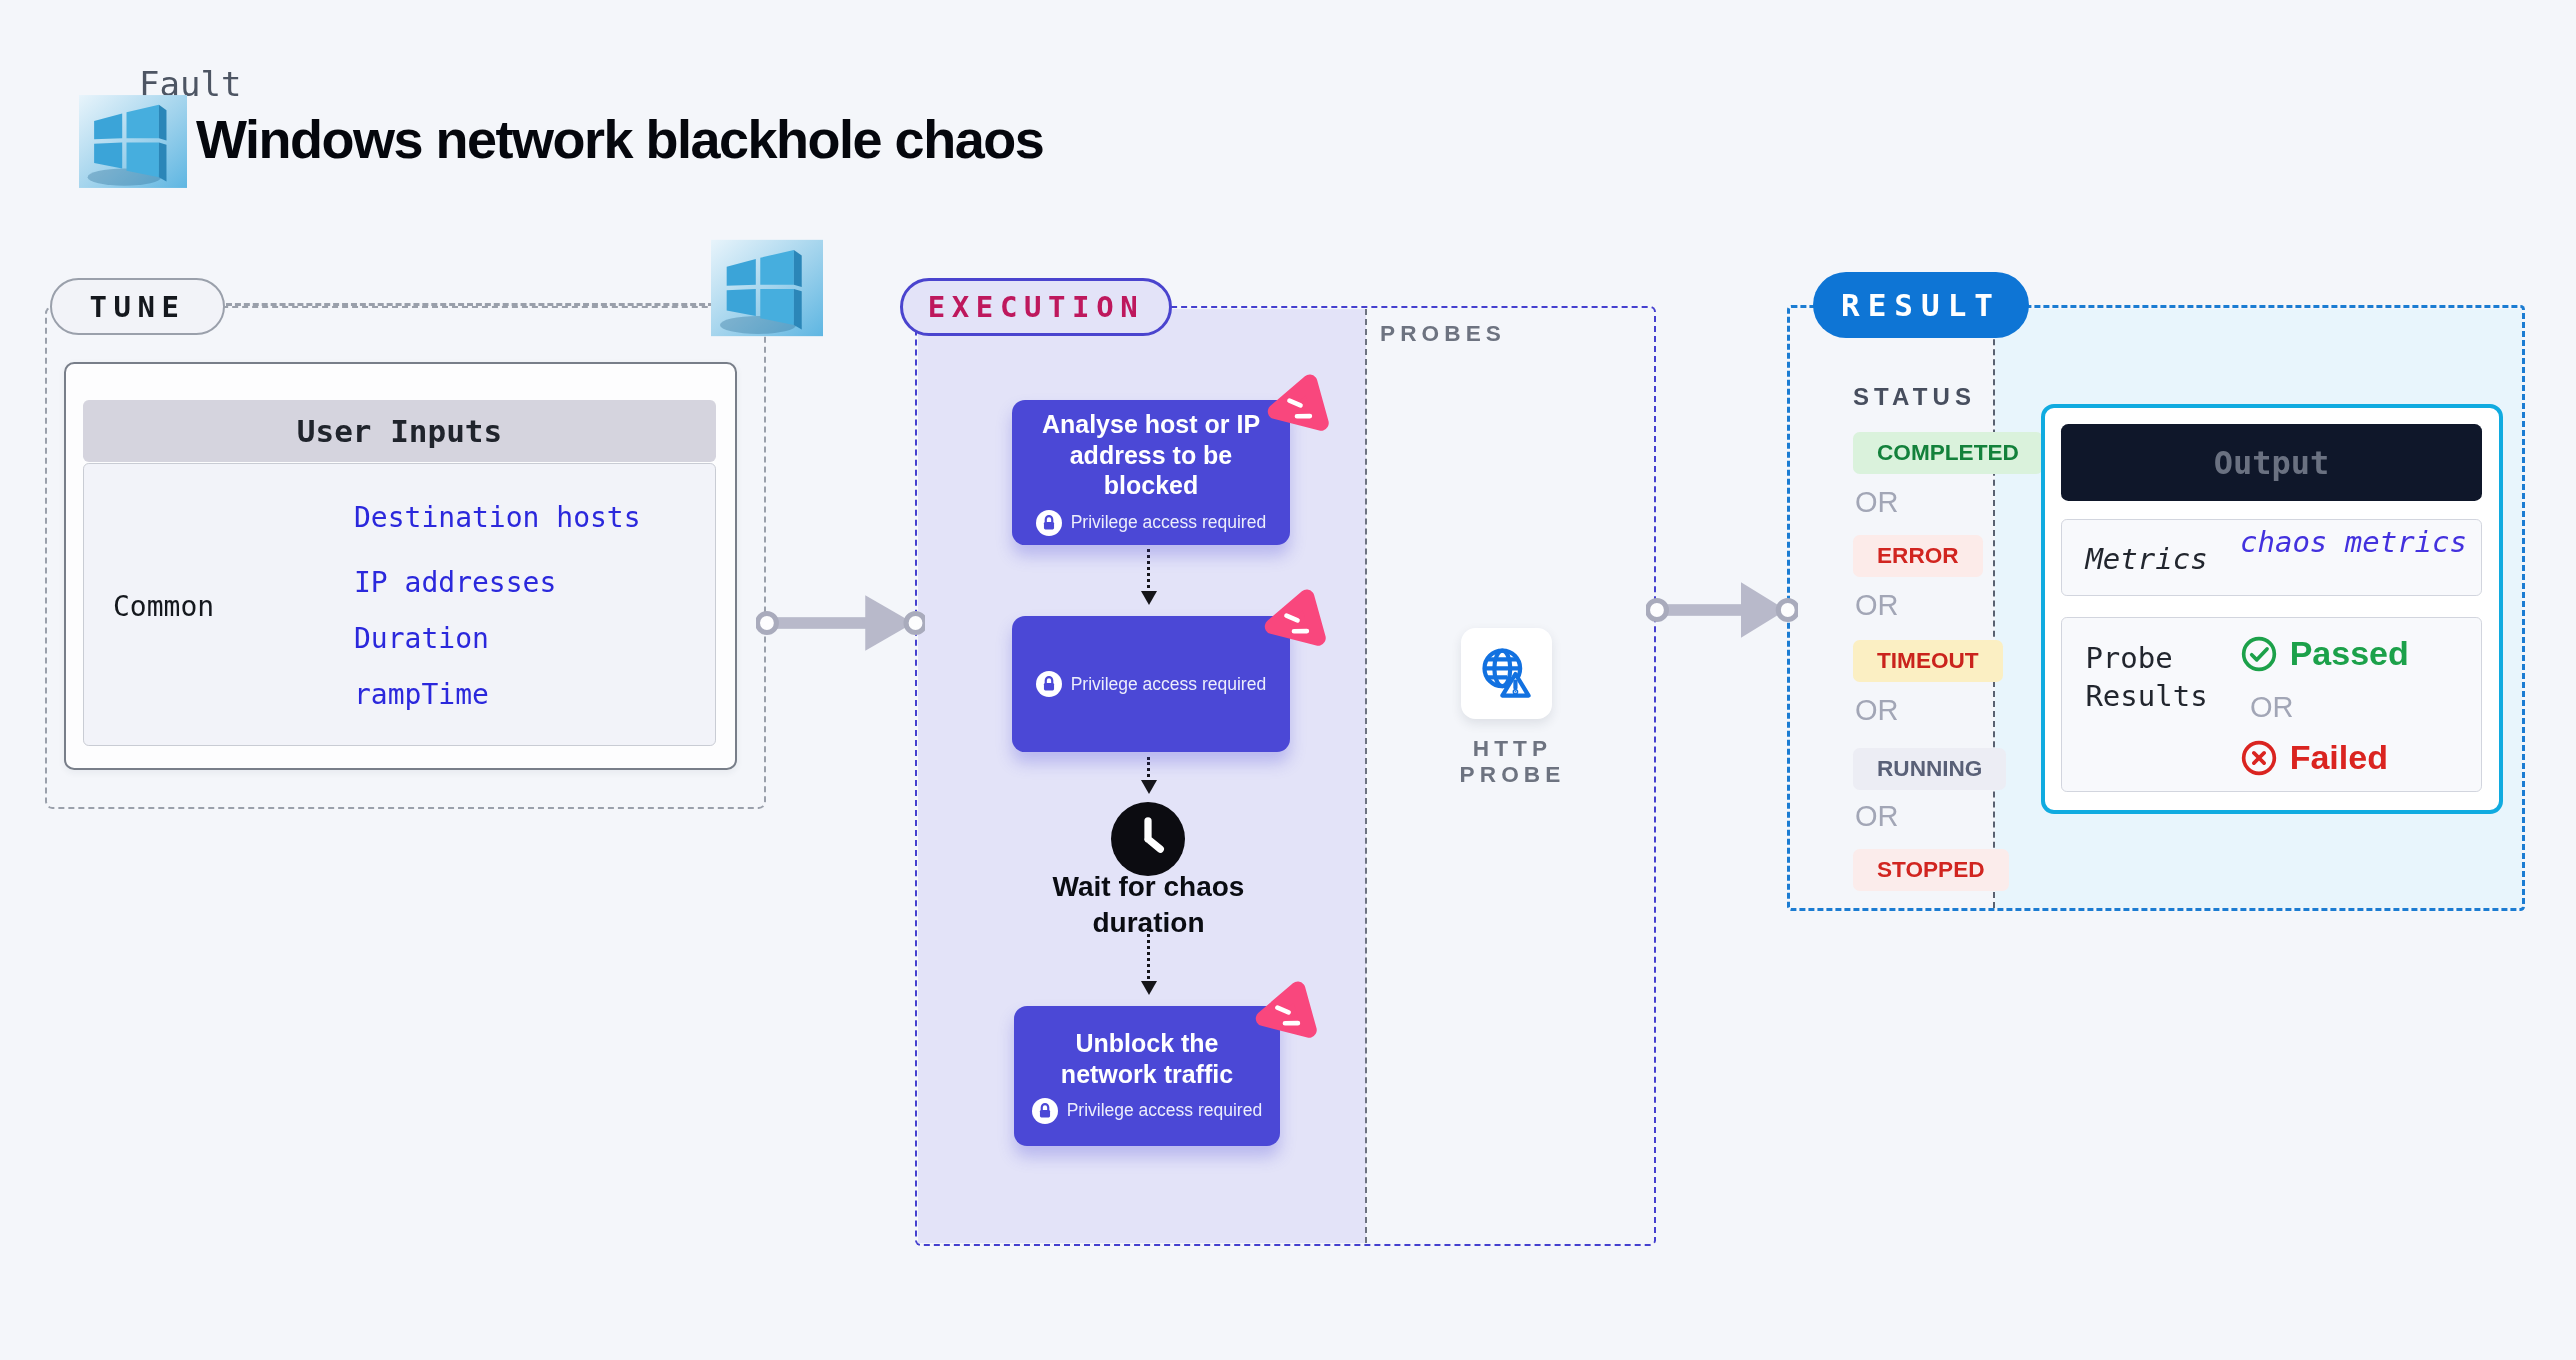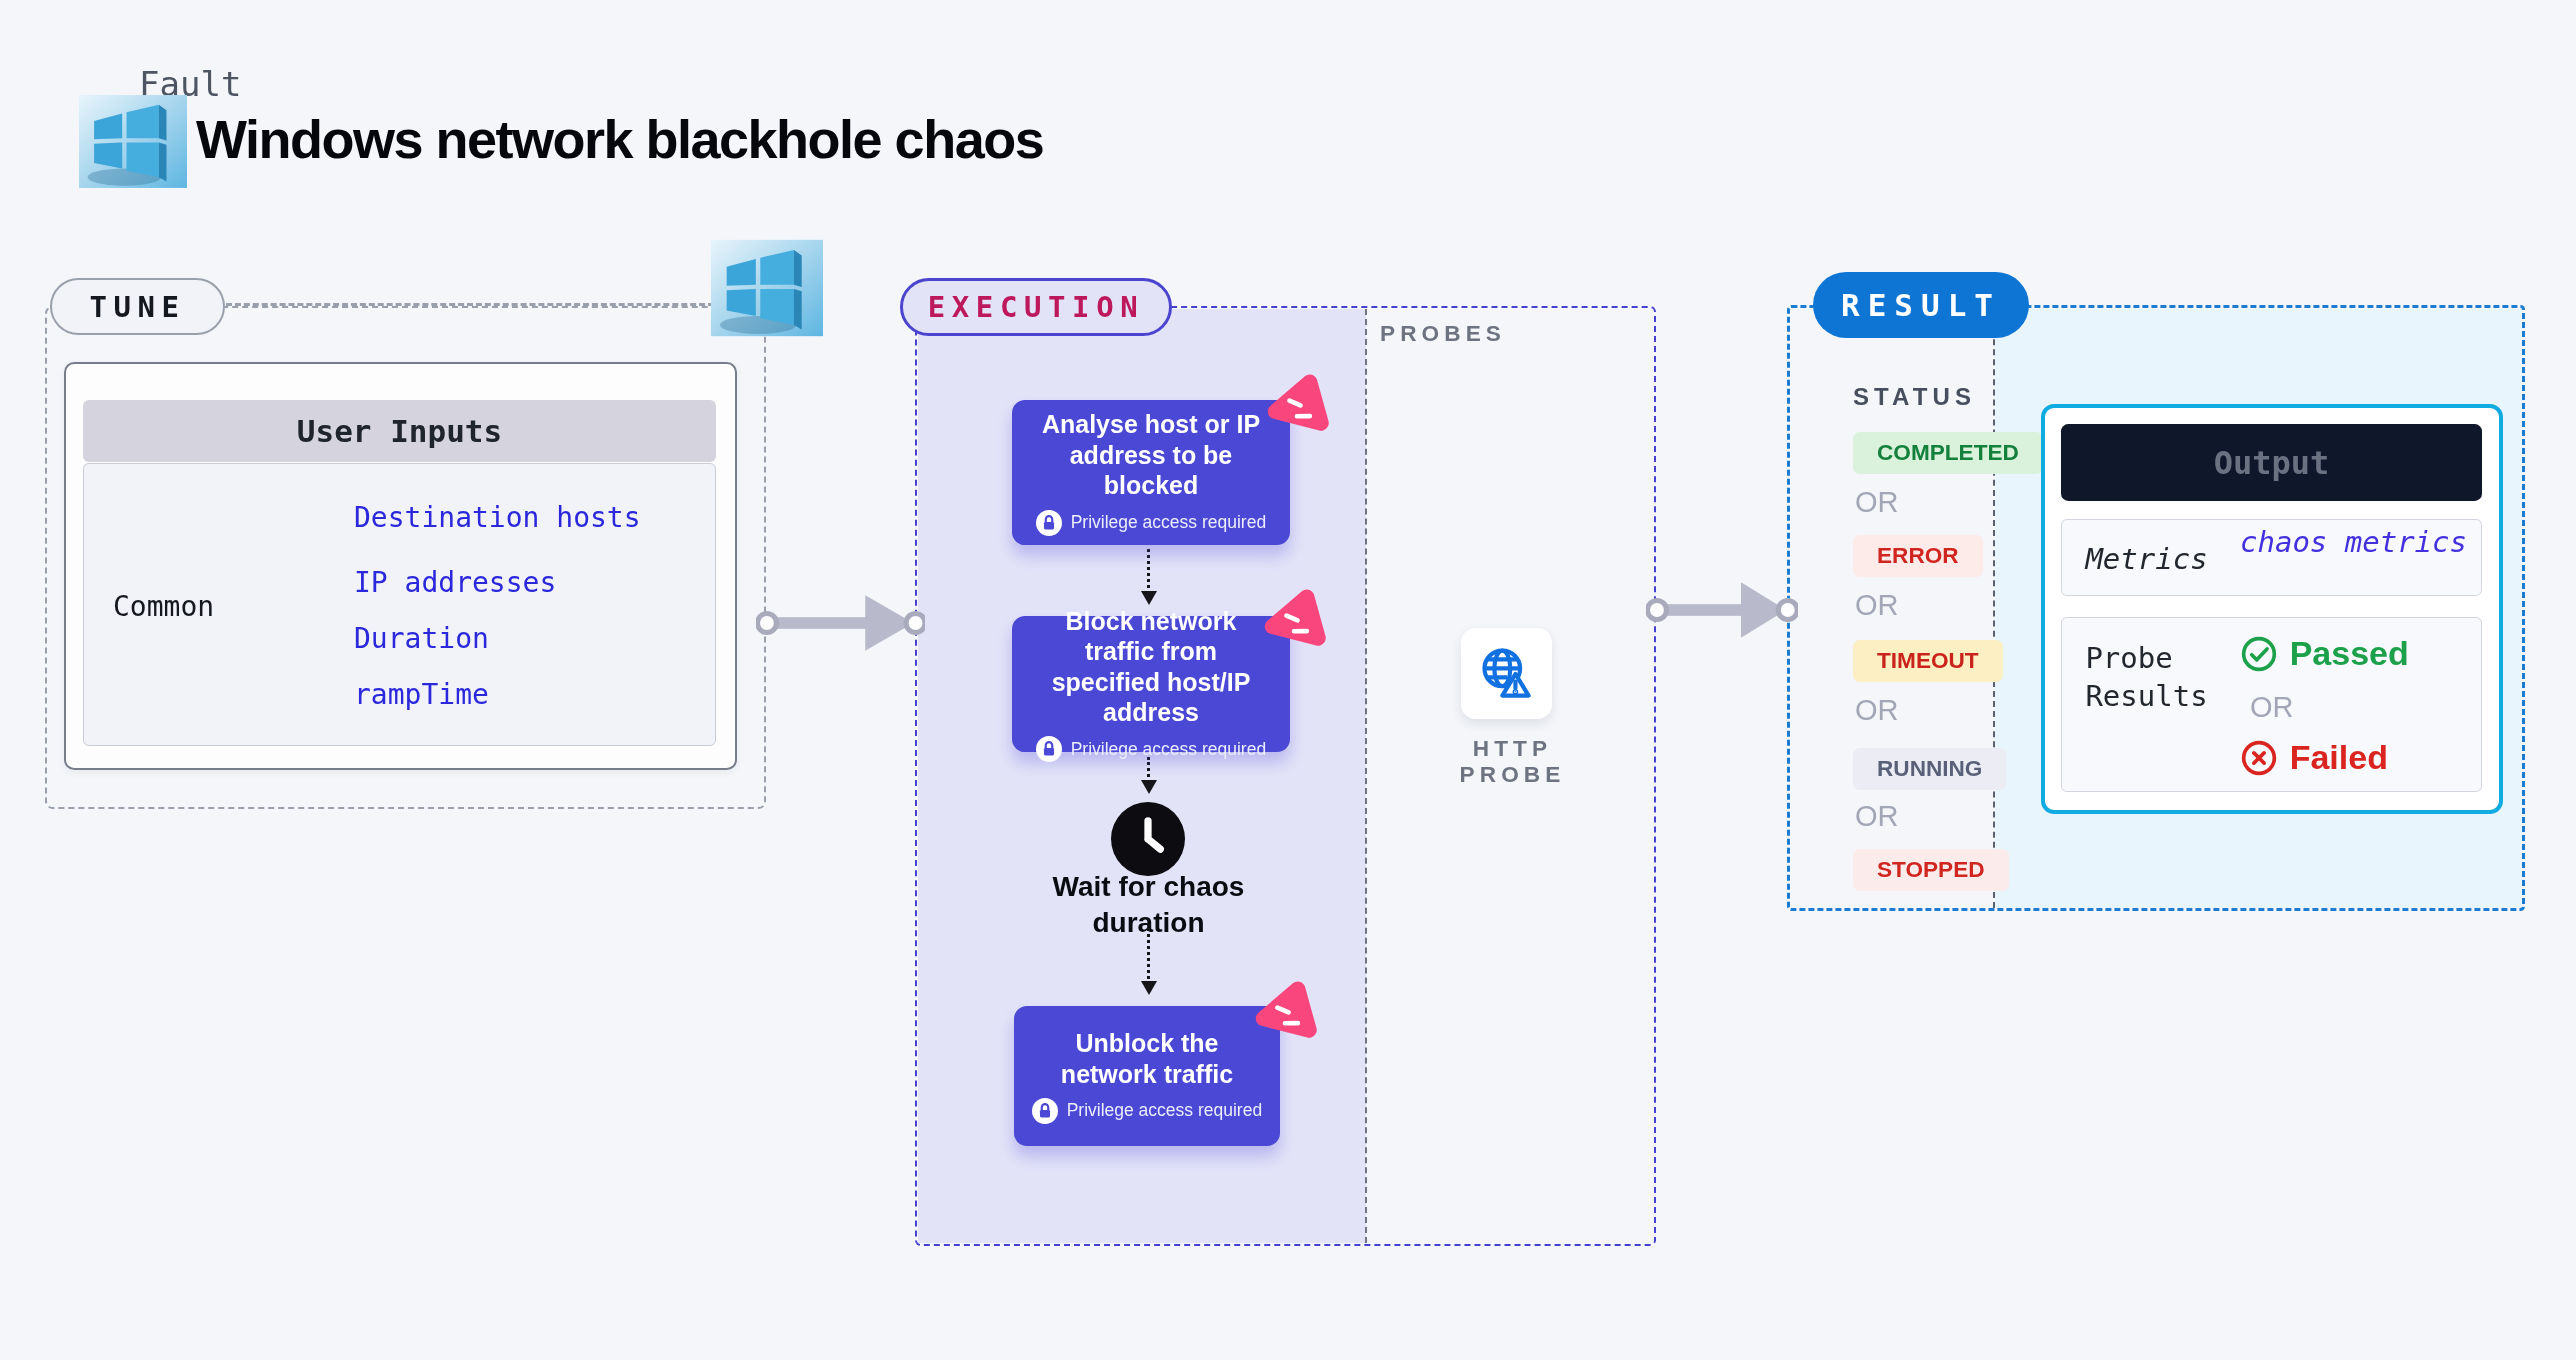--- a/index.html
+++ b/index.html
@@ -193,21 +193,20 @@
       <span class="priv-text">Privilege access required</span>
     </div>
   </div>
   <svg class="abs pink-icon pink-1" viewBox="0 0 60 60">
     <path d="M12 32 L44 10 L50 46 Z" fill="#f9477d" stroke="#f9477d" stroke-width="13" stroke-linejoin="round"></path>
     <path d="M25 24 l9 5 M30 38 l11 1" stroke="#ffffff" stroke-width="4" stroke-linecap="round" fill="none"></path>
   </svg>
   <div class="abs vconn conn-1"></div>
 
   <div class="abs flow-node node-2">
-    <div class="node-title">Block network traffic from specified host/IP address</div>
     <div class="priv-row">
       <svg class="lock-badge" viewBox="0 0 36 36">
         <circle cx="18" cy="18" r="18" fill="#ffffff"></circle>
         <rect x="11" y="16.5" width="14" height="10.5" rx="2" fill="#4b48d6"></rect>
         <path d="M13.5 17 v-4 a4.5 4.5 0 0 1 9 0 v4" fill="none" stroke="#4b48d6" stroke-width="3"></path>
       </svg>
       <span class="priv-text">Privilege access required</span>
     </div>
   </div>
   <svg class="abs pink-icon pink-2" viewBox="0 0 60 60">

